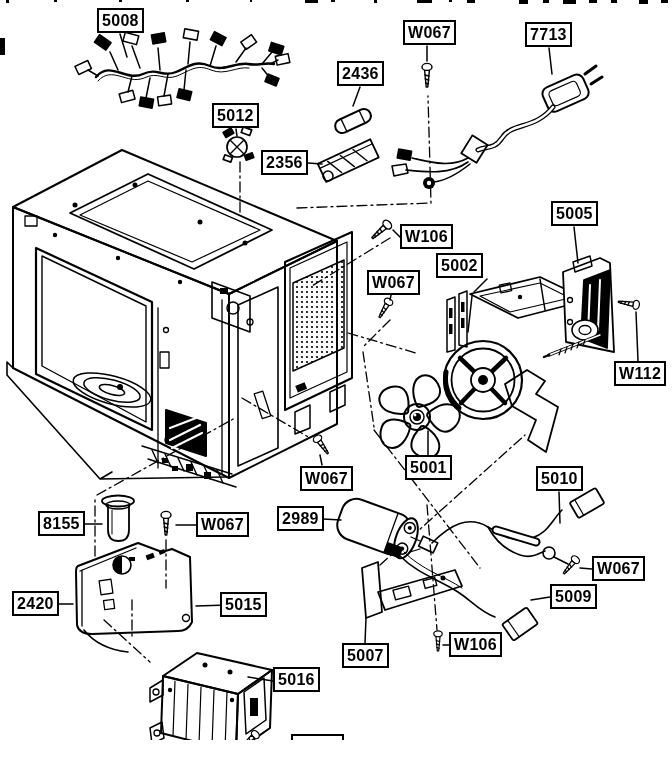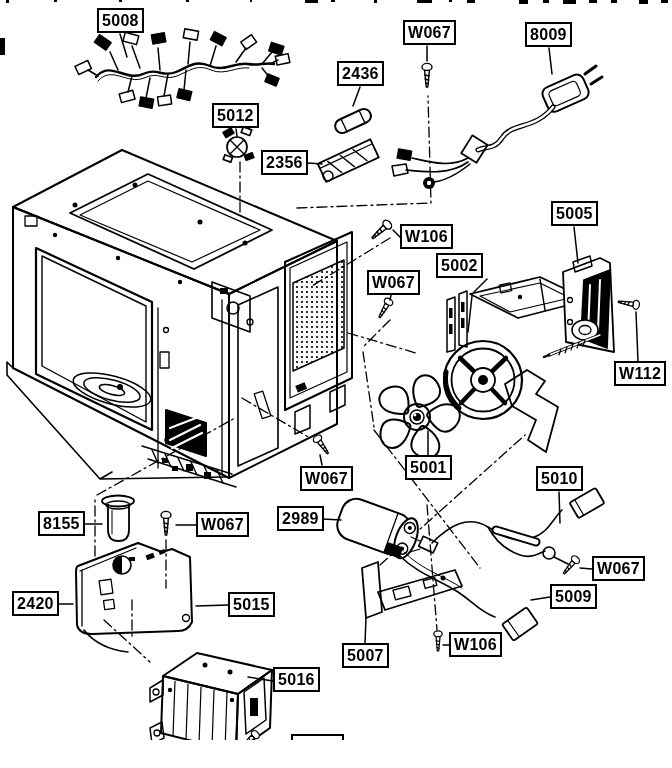--- a/index.html
+++ b/index.html
@@ -380,36 +380,36 @@
         <path d="M228,605 L196,606"></path>
     <path d="M365,643 L366,618"></path>
         <path d="M449,645 L443,645"></path>
         <path d="M273,681 L248,677"></path>
     <path d="M291,747 L263,746"></path>
   </g>
 </svg>
 
   <div class="callout" style="left:97px;top:8px">5008</div>
   <div class="callout" style="left:403px;top:20px">W067</div>
-  <div class="callout" style="left:525px;top:22px">8009</div>
+  <div class="callout" style="left:525px;top:22px">7713</div>
   <div class="callout" style="left:337px;top:61px">2436</div>
   <div class="callout" style="left:212px;top:103px">5012</div>
   <div class="callout" style="left:261px;top:150px">2356</div>
   <div class="callout" style="left:551px;top:201px">5005</div>
   <div class="callout" style="left:400px;top:224px">W106</div>
   <div class="callout" style="left:436px;top:253px">5002</div>
   <div class="callout" style="left:367px;top:270px">W067</div>
   <div class="callout" style="left:614px;top:361px">W112</div>
   <div class="callout" style="left:405px;top:455px">5001</div>
   <div class="callout" style="left:300px;top:466px">W067</div>
   <div class="callout" style="left:536px;top:466px">5010</div>
   <div class="callout" style="left:38px;top:511px">8155</div>
   <div class="callout" style="left:196px;top:512px">W067</div>
   <div class="callout" style="left:277px;top:506px">2989</div>
   <div class="callout" style="left:592px;top:556px">W067</div>
   <div class="callout" style="left:550px;top:584px">5009</div>
   <div class="callout" style="left:12px;top:591px">2420</div>
-  <div class="callout" style="left:228px;top:592px">5015</div>
+  <div class="callout" style="left:220px;top:592px">5015</div>
   <div class="callout" style="left:342px;top:643px">5007</div>
   <div class="callout" style="left:449px;top:632px">W106</div>
   <div class="callout" style="left:273px;top:667px">5016</div>
   <div class="callout" style="left:291px;top:734px">W067</div>
 </div>
 
 </body></html>

